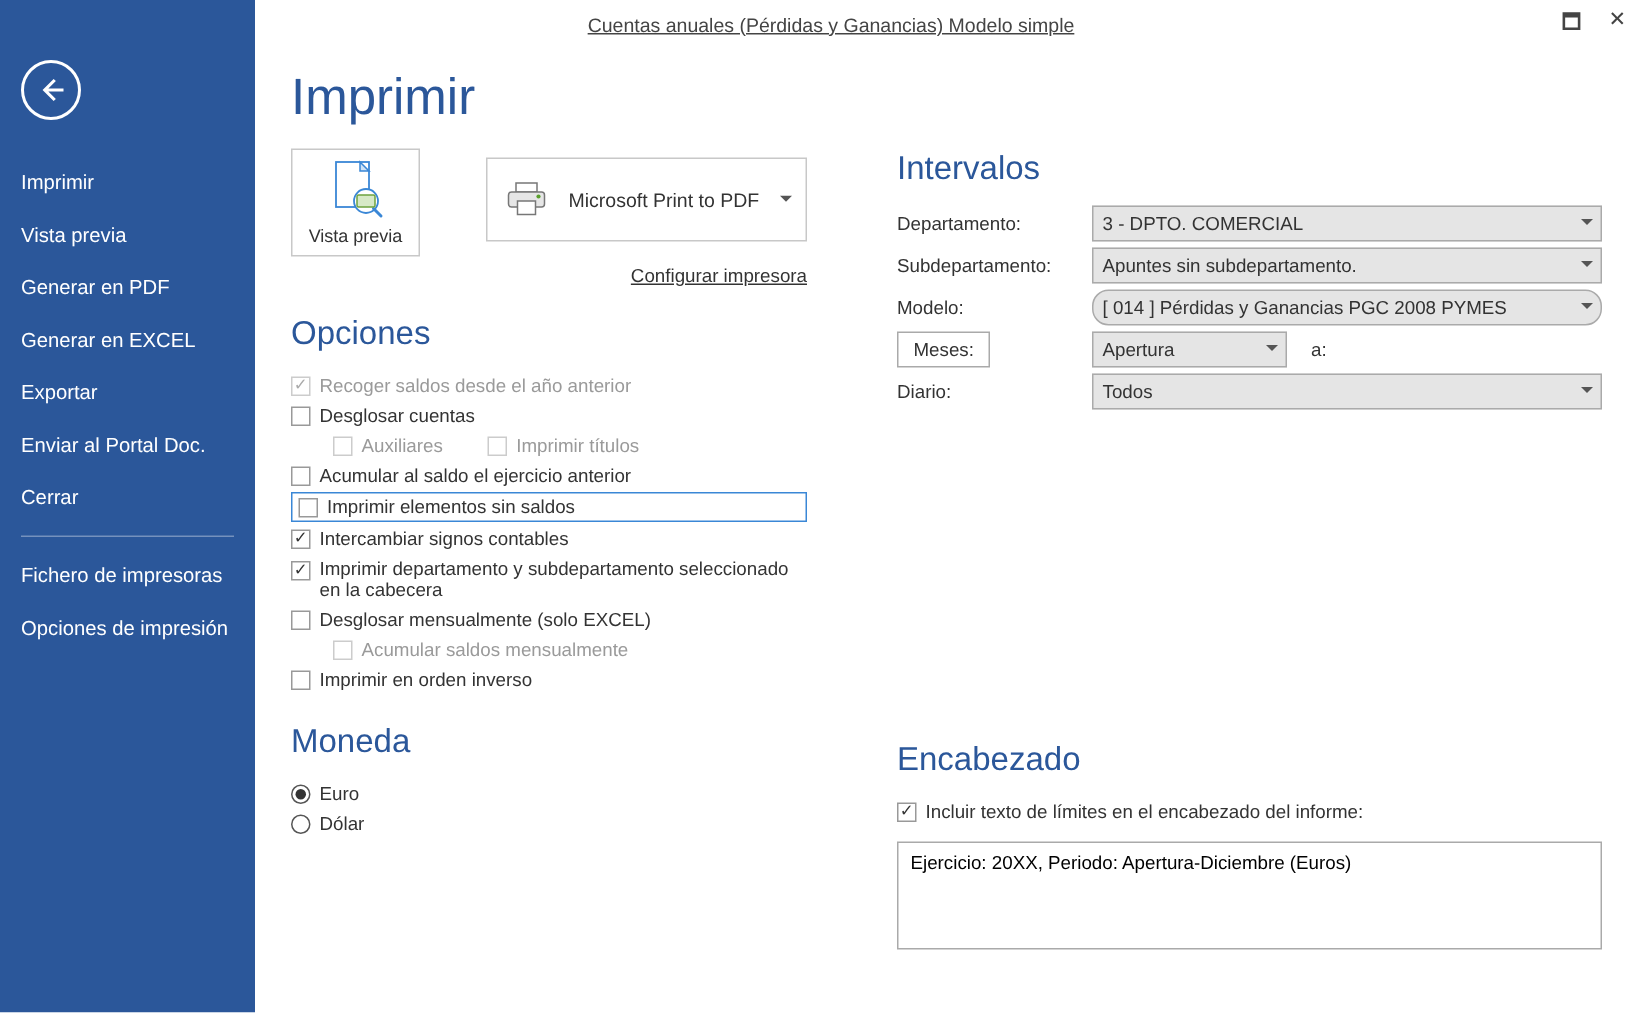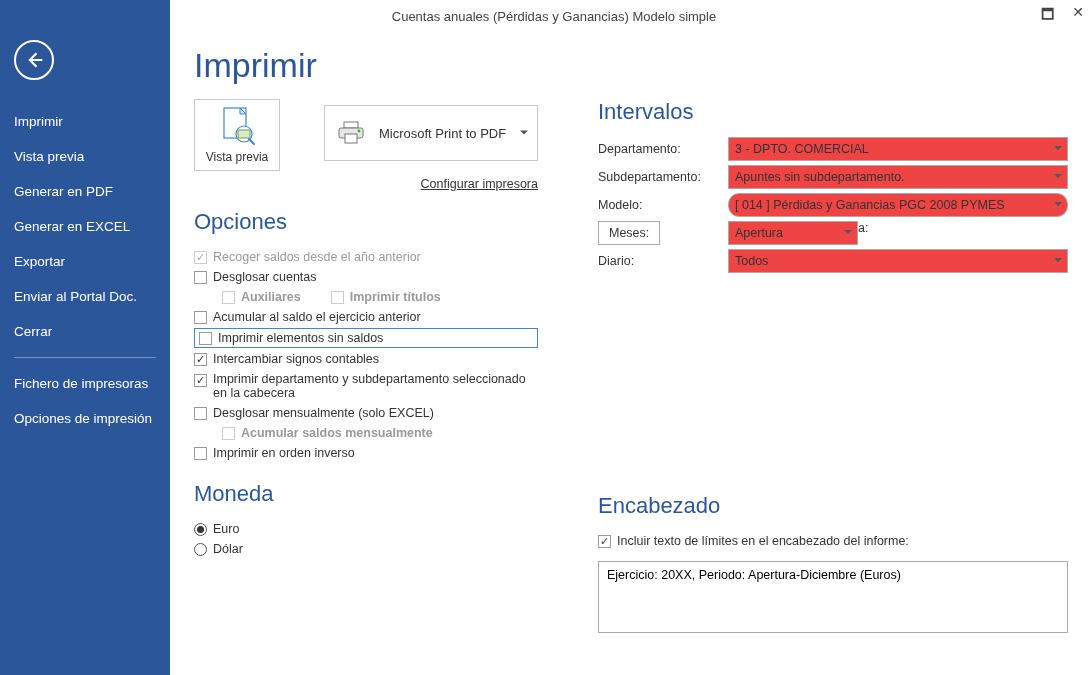--- a/index.html
+++ b/index.html
@@ -15,20 +15,21 @@
   }
   .titlebar {
     position: absolute;
     top: 0; left: 16px; right: 0;
     height: 32px;
     display: flex;
     align-items: center;
     justify-content: center;
     font-size: 13px;
     color: #444;
+    text-decoration: underline;
   }
   .winctrls {
     position: absolute;
     right: 4px; top: 4px;
     display: flex;
     gap: 10px;
     font-size: 14px;
     color: #444;
   }
   .winctrls span { cursor: default; padding: 0 4px; }
@@ -119,21 +120,21 @@
   }
   .section-h.first { margin-top: 0; }
   .opt-row {
     display: flex;
     align-items: center;
     gap: 6px;
     padding: 3px 0;
     font-size: 12.5px;
     color: #333;
   }
-  .opt-row.indent { padding-left: 28px; font-weight: bold; }
+  .opt-row.indent { padding-left: 28px; }
   .opt-row.muted { color: #9a9a9a; }
   .chk-faux {
     width: 13px; height: 13px;
     border: 1px solid #999;
     display: inline-flex;
     align-items: center;
     justify-content: center;
     flex-shrink: 0;
   }
   .chk-faux.checked::after {
@@ -171,37 +172,37 @@
     font-size: 12.5px;
   }
   .intervals-grid label { color: #333; }
   .combo {
     border: 1px solid #aaa;
     height: 24px;
     display: flex;
     align-items: center;
     padding: 0 22px 0 6px;
     position: relative;
-    background: #ef4444;
+    background: #e5e5e5;
     cursor: pointer;
     font-size: 12.5px;
   }
   .combo .caret {
     position: absolute; right: 4px; top: 50%; transform: translateY(-50%);
     pointer-events: none;
   }
   .combo.small { width: 130px; }
   .label-chip {
     border: 1px solid #aaa;
     height: 24px;
     display:inline-flex; align-items:center;
     padding: 0 10px;
     font-size: 12.5px;
   }
-  .row-months { display:flex; align-items:flex-start; gap: 0; }
+  .row-months { display:flex; align-items:center; gap: 16px; }
   .a-lbl { font-size: 12.5px; }
   .enc-textarea {
     width: 100%;
     height: 72px;
     border: 1px solid #aaa;
     padding: 6px 8px;
     font-family: inherit;
     font-size: 12.5px;
     resize: none;
     margin-top: 10px;

